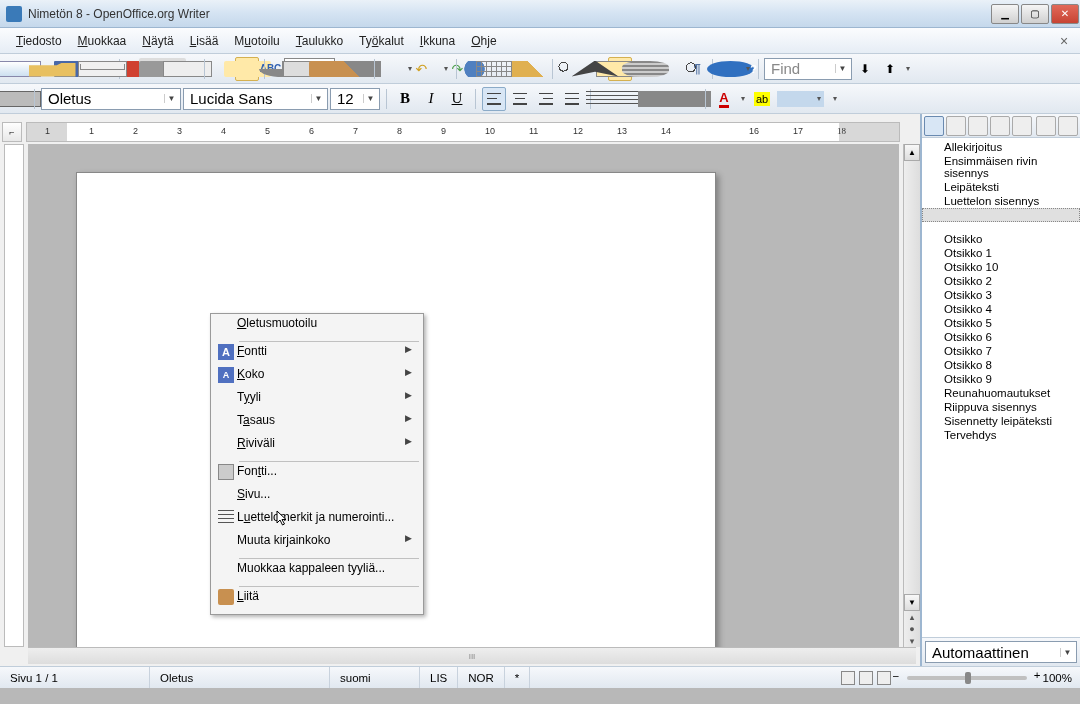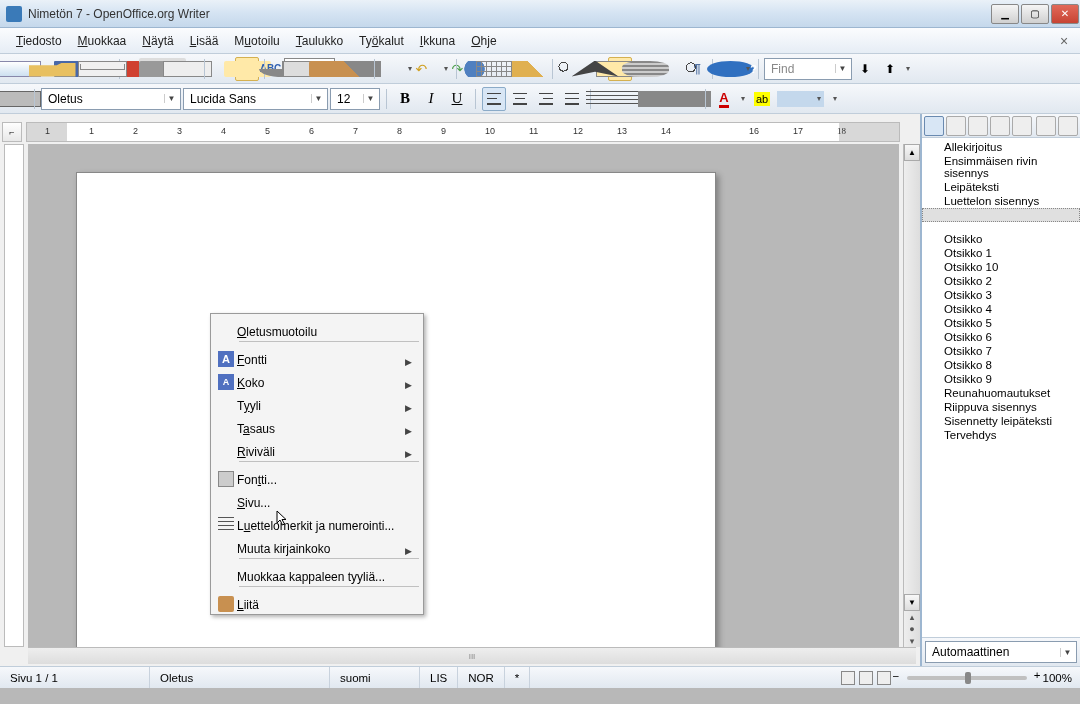--- a/index.html
+++ b/index.html
@@ -124,21 +124,21 @@
   gap:2px;
 }
 .combo {
   height: 22px;
   background: #fff;
   border: 1px solid #8a9cb0;
   display: flex;
   align-items: center;
   padding: 0 2px 0 6px;
 }
-.combo-text { flex:1; font-size:12px; }
+.combo-text { flex:1; font-size:15px; }
 .combo-arrow { width:14px;text-align:center;font-size:8px;color:#444;border-left:1px solid #ccc; }
 .combo.style { width: 140px; }
 .combo.font { width: 145px; }
 .combo.size { width: 50px; }
 .combo.find { width: 88px; color:#888; }
 
 .fmt-btn {
   width:24px;height:24px;
   display:flex;align-items:center;justify-content:center;
   font-family:"Times New Roman",serif;
@@ -286,21 +286,21 @@
   width:214px;
   background:#f4f4f4;
   border:1px solid #9a9a9a;
   box-shadow:2px 2px 4px rgba(0,0,0,0.3);
   padding:2px;
   z-index:100;
 }
 .ctx-item {
   height:23px;
   display:flex;
-  align-items:flex-end;
+  align-items:flex-start;
   padding:0 6px 0 2px;
   font-size:12px;
   position:relative;
 }
 .ctx-icon { width:22px;display:flex;align-items:center;justify-content:center; }
 .ctx-icon span{width:16px;height:16px;display:inline-block;}
 .ctx-label { flex:1; }
 .ctx-label .ul { text-decoration: underline; }
 .ctx-arrow { width:10px;font-size:9px;color:#444; }
 .ctx-sep { height:1px;background:#c0c0c0;margin:2px 2px 2px 26px; }
@@ -345,21 +345,21 @@
 .zoom-slider::before{content:"−";position:absolute;left:-14px;top:-6px;}
 .zoom-slider::after{content:"+";position:absolute;right:-14px;top:-7px;}
 .zoom-thumb{position:absolute;left:58px;top:-4px;width:6px;height:12px;background:#888;border-radius:2px;}
 .zoom-pct{padding:0 8px;}
 </style>
 </head>
 <body>
 
 <div class="titlebar">
   <span class="titlebar-icon"></span>
-  <span class="titlebar-text">Nimetön 7 - OpenOffice.org Writer</span>
+  <span class="titlebar-text">Nimetön 8 - OpenOffice.org Writer</span>
   <div class="window-controls">
     <div class="win-btn">▁</div>
     <div class="win-btn">▢</div>
     <div class="win-btn close">✕</div>
   </div>
 </div>
 
 <div class="menubar">
   <div class="menubar-item"><span class="ul">T</span>iedosto</div>
   <div class="menubar-item"><span class="ul">M</span>uokkaa</div>

